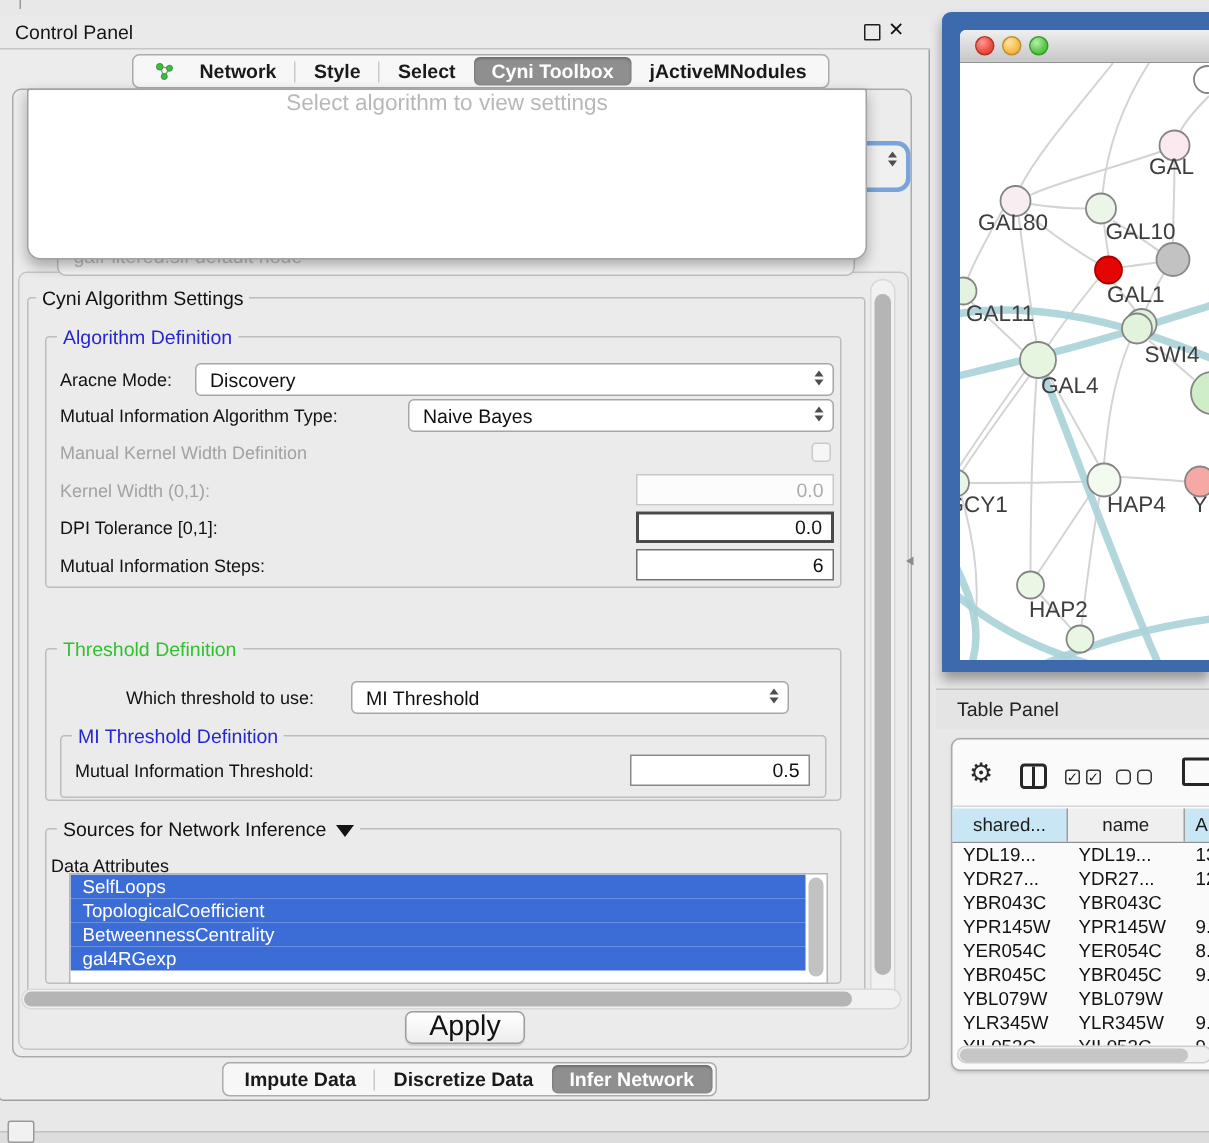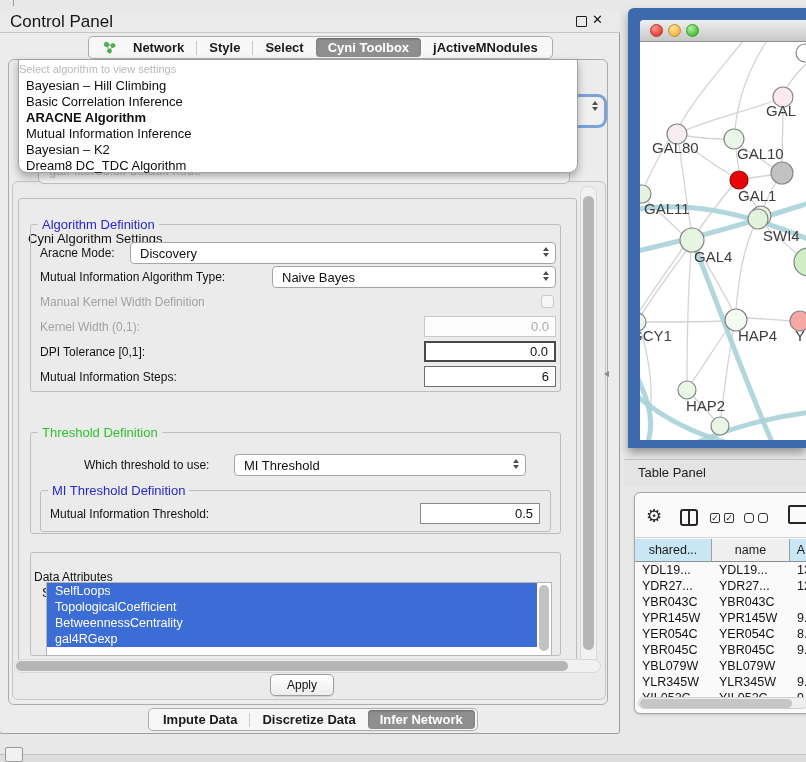--- a/index.html
+++ b/index.html
@@ -5,41 +5,41 @@
   html,body{margin:0;padding:0;}
   #root{position:relative;width:806px;height:762px;background:#E8E8E8;overflow:hidden;
         font-family:"Liberation Sans","DejaVu Sans",sans-serif;-webkit-font-smoothing:antialiased;}
   .abs{position:absolute;}
 
   
   .cp-window{left:-1px;top:10px;width:621px;height:724px;background:#ECECEC;
              border:1px solid #9E9E9E;border-radius:3px;box-sizing:border-box;}
   .cp-titlebar{left:-1px;top:10px;width:621px;height:23px;background:#EAEAEA;
                border-bottom:1px solid #C6C6C6;box-sizing:border-box;}
-  .cp-title{left:10px;top:13px;font-size:17px;color:#151515;line-height:18px;}
+  .cp-title{left:10px;top:13px;font-size:13px;color:#151515;line-height:18px;}
   .win-float{left:576px;top:16px;width:9px;height:9px;border:1.5px solid #1E1E1E;border-radius:1px;}
   .win-close{left:592px;top:12px;font-size:13px;font-weight:700;color:#111;}
 
   
   .tabstrip{display:flex;align-items:center;background:#F7F7F7;border:1px solid #ABABAB;
             border-radius:5px;height:23px;box-sizing:border-box;padding:0 2px;}
   .tab{font-size:13px;font-weight:700;color:#1A1A1A;padding:0 12px;height:19px;line-height:19px;
        border-radius:4px;white-space:nowrap;display:flex;align-items:center;gap:17px;}
   .tab.selected{background:#8F8F8F;color:#FFFFFF;box-shadow:inset 0 1px 2px rgba(0,0,0,.3);justify-content:center;}
   .tab-sep{width:1px;height:14px;background:#C9C9C9;}
 
   
   .cp-content{left:8px;top:59px;width:600px;height:646px;background:#ECECEC;
               border:1px solid #ABABAB;border-radius:6px;box-sizing:border-box;}
   .settings-viewport{left:12px;top:181px;width:594px;height:519px;background:#EBEBEB;
                      border:1px solid #C6C6C6;border-radius:6px;box-sizing:border-box;}
 
   .group{border:1px solid #BDBDBD;border-radius:3px;box-sizing:border-box;}
   .legend{font-size:13px;background:#EBEBEB;padding:0 4px;line-height:13px;white-space:nowrap;}
-  .legend.black{color:#111;margin-top:40px;} .legend.blue{color:#2626CE;} .legend.green{color:#2FC22F;}
+  .legend.black{color:#111;} .legend.blue{color:#2626CE;} .legend.green{color:#2FC22F;}
 
   .flabel{font-size:12px;font-weight:400;color:#121212;line-height:22px;white-space:nowrap;}
   .flabel.disabled{color:#A2A2A2;}
   .plain-label{font-size:13px;color:#111;line-height:22px;white-space:nowrap;display:flex;align-items:center;gap:8px;}
 
   .combo{height:22px;background:#FFFFFF;border:1px solid #A6A6A6;border-radius:4px;box-sizing:border-box;}
   .combo-text{position:absolute;left:9px;top:1px;line-height:19px;font-size:13px;color:#111;}
   .steppers{position:absolute;right:6px;top:4px;display:flex;flex-direction:column;gap:2px;}
   .tri-up{width:0;height:0;border-left:3.5px solid transparent;border-right:3.5px solid transparent;border-bottom:4.5px solid #4E4E4E;}
   .tri-down{width:0;height:0;border-left:3.5px solid transparent;border-right:3.5px solid transparent;border-top:4.5px solid #4E4E4E;}
@@ -58,29 +58,29 @@
 
   .attr-list{left:46px;top:582px;width:506px;height:74px;background:#FFFFFF;border:1px solid #B5B5B5;box-sizing:border-box;overflow:hidden;}
   .attr-item{height:16px;line-height:16px;background:#3C6CD6;color:#FFF;font-size:12.5px;padding-left:8px;margin-right:14px;white-space:nowrap;}
   .attr-vthumb{position:absolute;right:2px;top:2px;width:10px;height:66px;background:#C2C2C2;border-radius:5px;}
 
   .vscroll-track{left:580px;top:186px;width:17px;height:484px;background:#F1F1F1;border:1px solid #D9D9D9;border-radius:8px;box-sizing:border-box;}
   .vscroll-thumb{left:583px;top:196px;width:11px;height:454px;background:#B5B5B5;border-radius:6px;}
   .hscroll-track{left:14px;top:659px;width:587px;height:14px;background:#F1F1F1;border:1px solid #D9D9D9;border-radius:7px;box-sizing:border-box;}
   .hscroll-thumb{left:16px;top:661px;width:552px;height:10px;background:#B5B5B5;border-radius:5px;}
 
-  .apply-btn{left:270px;top:674px;width:64px;height:22px;background:linear-gradient(#FFFFFF,#EDEDED);
+  .apply-btn{left:270px;top:674px;width:80px;height:22px;background:linear-gradient(#FFFFFF,#EDEDED);
              border:1px solid #9E9E9E;border-radius:5px;box-sizing:border-box;text-align:center;
-             font-size:12px;color:#111;line-height:20px;box-shadow:0 1px 1px rgba(0,0,0,.12);}
+             font-size:19px;color:#111;line-height:20px;box-shadow:0 1px 1px rgba(0,0,0,.12);}
 
   
   .dropdown{left:18px;top:59px;width:560px;height:114px;background:#FFFFFF;border:1px solid #A2A2A2;
             border-radius:2px 2px 9px 9px;box-sizing:border-box;z-index:40;
             box-shadow:0 4px 9px rgba(0,0,0,.30);}
-  .dd-placeholder{height:18px;line-height:18px;color:#B8B8B8;font-size:11px;}
+  .dd-placeholder{height:18px;line-height:18px;text-align:center;color:#B8B8B8;font-size:15px;}
   .dd-item{height:16px;line-height:16px;font-size:13px;color:#0E0E0E;padding-left:7px;white-space:nowrap;}
   .dd-item.bold{font-weight:700;}
   .focus-combo{left:566px;top:97px;width:38px;height:28px;background:#F0F0F0;border-radius:6px;
                box-shadow:0 0 0 3px #7AA4D9;z-index:5;}
   .hidden-combo{left:38px;top:158px;width:532px;height:26px;background:#F6F6F6;border:1px solid #BFBFBF;
                 border-radius:6px;box-sizing:border-box;z-index:5;font-size:13px;color:#BDBDBD;
                 line-height:24px;padding-left:10px;}
 
   
   .net-frame{left:628px;top:8px;width:178px;height:440px;background:#3D6AAC;border-radius:6px 0 0 0;
@@ -267,28 +267,20 @@
     <div class="tab">
         <span>Discretize Data</span>
       </div>
     <div class="tab selected">
         <span>Infer Network</span>
       </div>
   </div>
 
   <div class="abs dropdown">
     <div class="dd-placeholder">Select algorithm to view settings</div>
-    <div id="dd-items">
-        <div class="dd-item">Bayesian – Hill Climbing</div>
-        <div class="dd-item">Basic Correlation Inference</div>
-        <div class="dd-item bold">ARACNE Algorithm</div>
-        <div class="dd-item">Mutual Information Inference</div>
-        <div class="dd-item">Bayesian – K2</div>
-        <div class="dd-item">Dream8 DC_TDC Algorithm</div>
-      </div>
   </div>
 
   <div class="abs collapse-arrow"></div>
 
   <div class="abs net-frame"></div>
   <div class="abs net-inner"></div>
   <div class="abs net-titlebar">
     <div class="light red" style="position:absolute;left:10px;top:4px;"></div>
     <div class="light yellow" style="position:absolute;left:28px;top:4px;"></div>
     <div class="light green" style="position:absolute;left:46px;top:4px;"></div>

